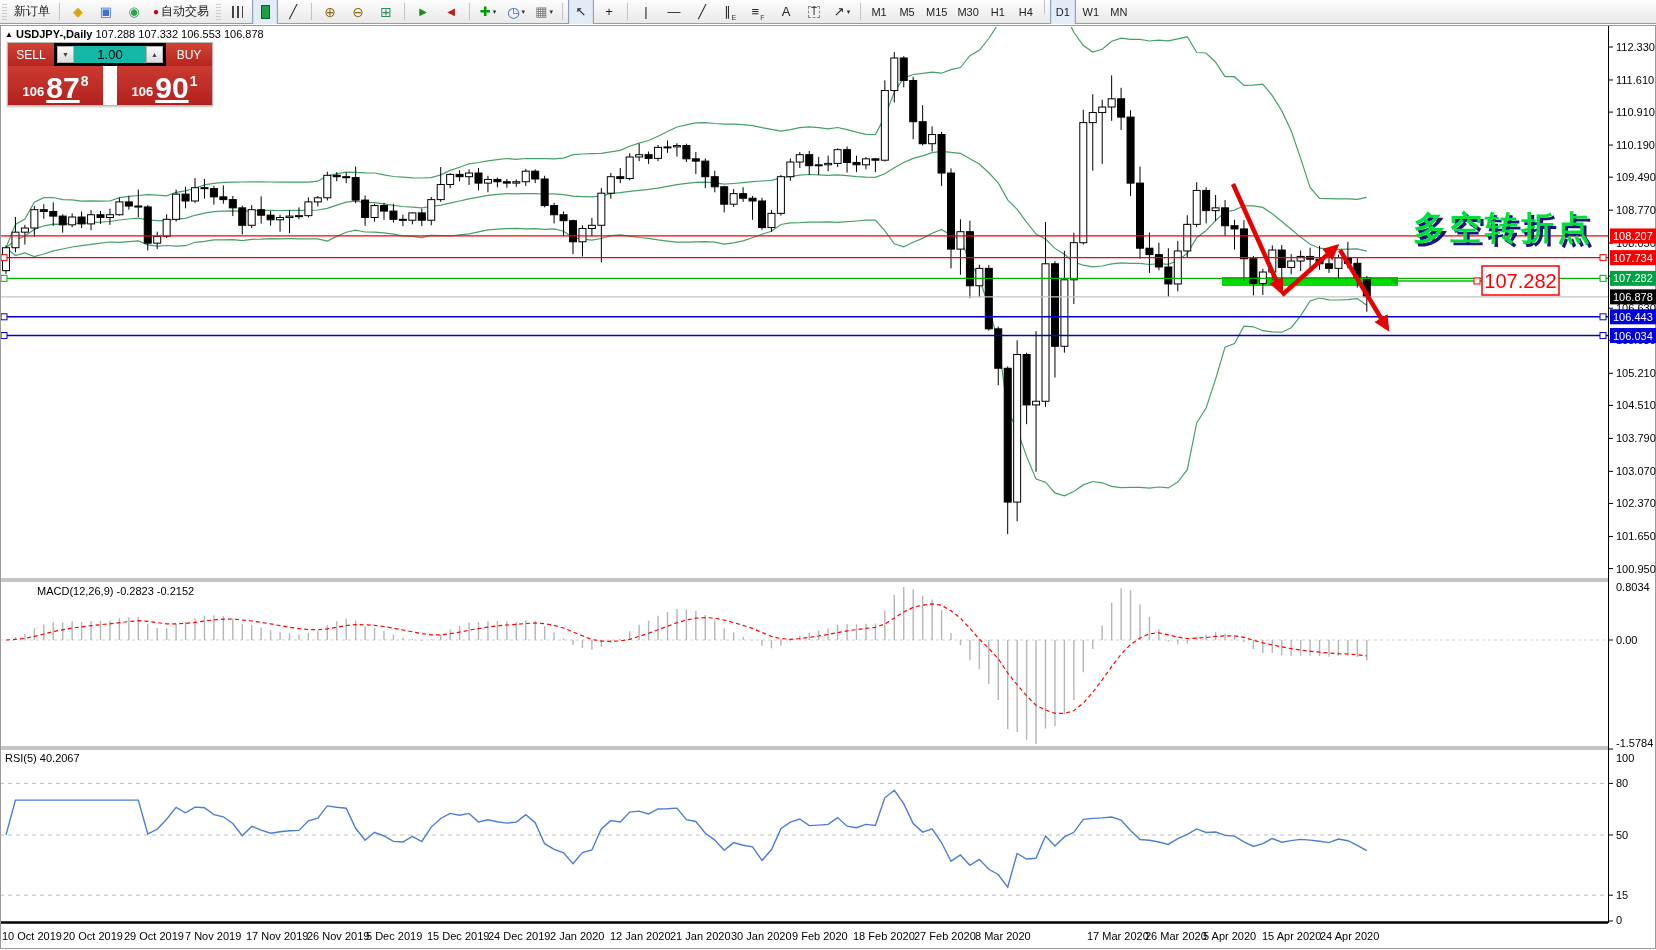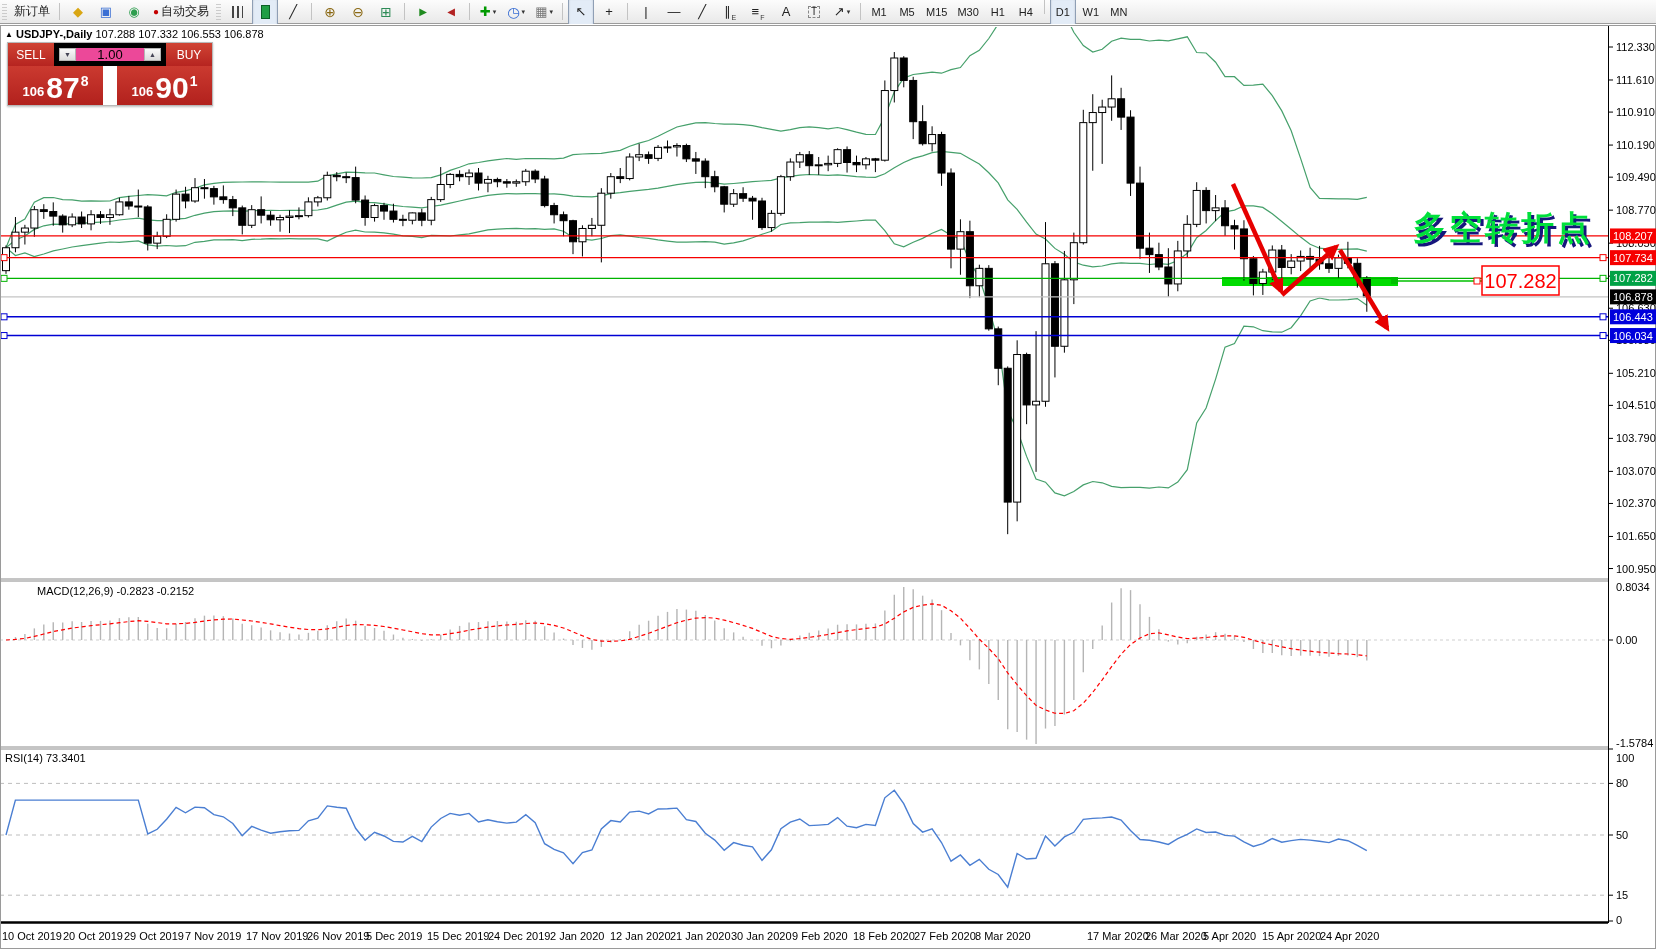--- a/index.html
+++ b/index.html
@@ -30,29 +30,29 @@
   #chart-win{position:absolute;left:0;top:24px;width:1656px;height:925px;background:#fff;}
   #chart-svg{position:absolute;left:0;top:0;}
   #chart-title{position:absolute;left:5px;top:4px;font-size:11px;color:#000;}
   #chart-title .tri{font-size:8px;vertical-align:1px;}
   
   #oneclick{position:absolute;left:7px;top:18px;width:204px;background:#fff;
     border:1px solid #b9b9b9;box-shadow:0 1px 2px rgba(0,0,0,.25);}
   #oc-row1{display:flex;height:23px;}
   .oc-btn{background:linear-gradient(#d04434,#b62420);color:#fff;font-size:12px;
     display:flex;align-items:center;justify-content:center;flex:0 0 46px;}
-  #oc-vol{flex:1;display:flex;border:5px solid #000000;background:#ec4899;}
+  #oc-vol{flex:1;display:flex;border:3px solid #000000;background:#14b8a6;}
   .spin{flex:0 0 15px;background:linear-gradient(#fafafa,#dcdcdc);border:1px solid #b5b5b5;
     display:flex;align-items:center;justify-content:center;font-size:7px;color:#445;}
   #oc-vol-val{flex:1;display:flex;align-items:center;justify-content:center;font-size:13px;color:#000;}
   #oc-row2{display:flex;height:39px;background:#fff;gap:14px;}
   .oc-quote{flex:1;background:linear-gradient(#cb3a30,#b2211d);color:#fff;display:flex;
     align-items:flex-end;justify-content:center;padding-bottom:3px;}
   .q-small{font-size:13px;font-weight:bold;margin-right:2px;line-height:20px;}
-  .q-big{font-size:30px;font-weight:bold;line-height:28px;}
+  .q-big{font-size:30px;font-weight:bold;line-height:28px;text-decoration:underline;}
   .q-sup{font-size:14px;font-weight:bold;line-height:30px;align-self:flex-start;margin-left:1px;}
   .lbl{position:absolute;font-size:11px;color:#000;}
 </style>
 </head>
 <body>
 
 <div id="toolbar">
   <span class="tgrip"></span>
   <span class="tbtn">
       <span>新订单</span>
@@ -762,14 +762,14 @@
       </div>
       <div class="oc-quote">
         <span class="q-small">106</span>
           <span class="q-big">90</span>
           <span class="q-sup">1</span>
       </div>
     </div>
   </div>
 
   <div class="lbl" style="left:5px;top:561px;padding-left:32px;">MACD(12,26,9) -0.2823 -0.2152</div>
-  <div class="lbl" style="left:5px;top:728px;">RSI(14) 73.3401</div>
+  <div class="lbl" style="left:5px;top:728px;">RSI(5) 40.2067</div>
 </div>
 
 </body></html>

